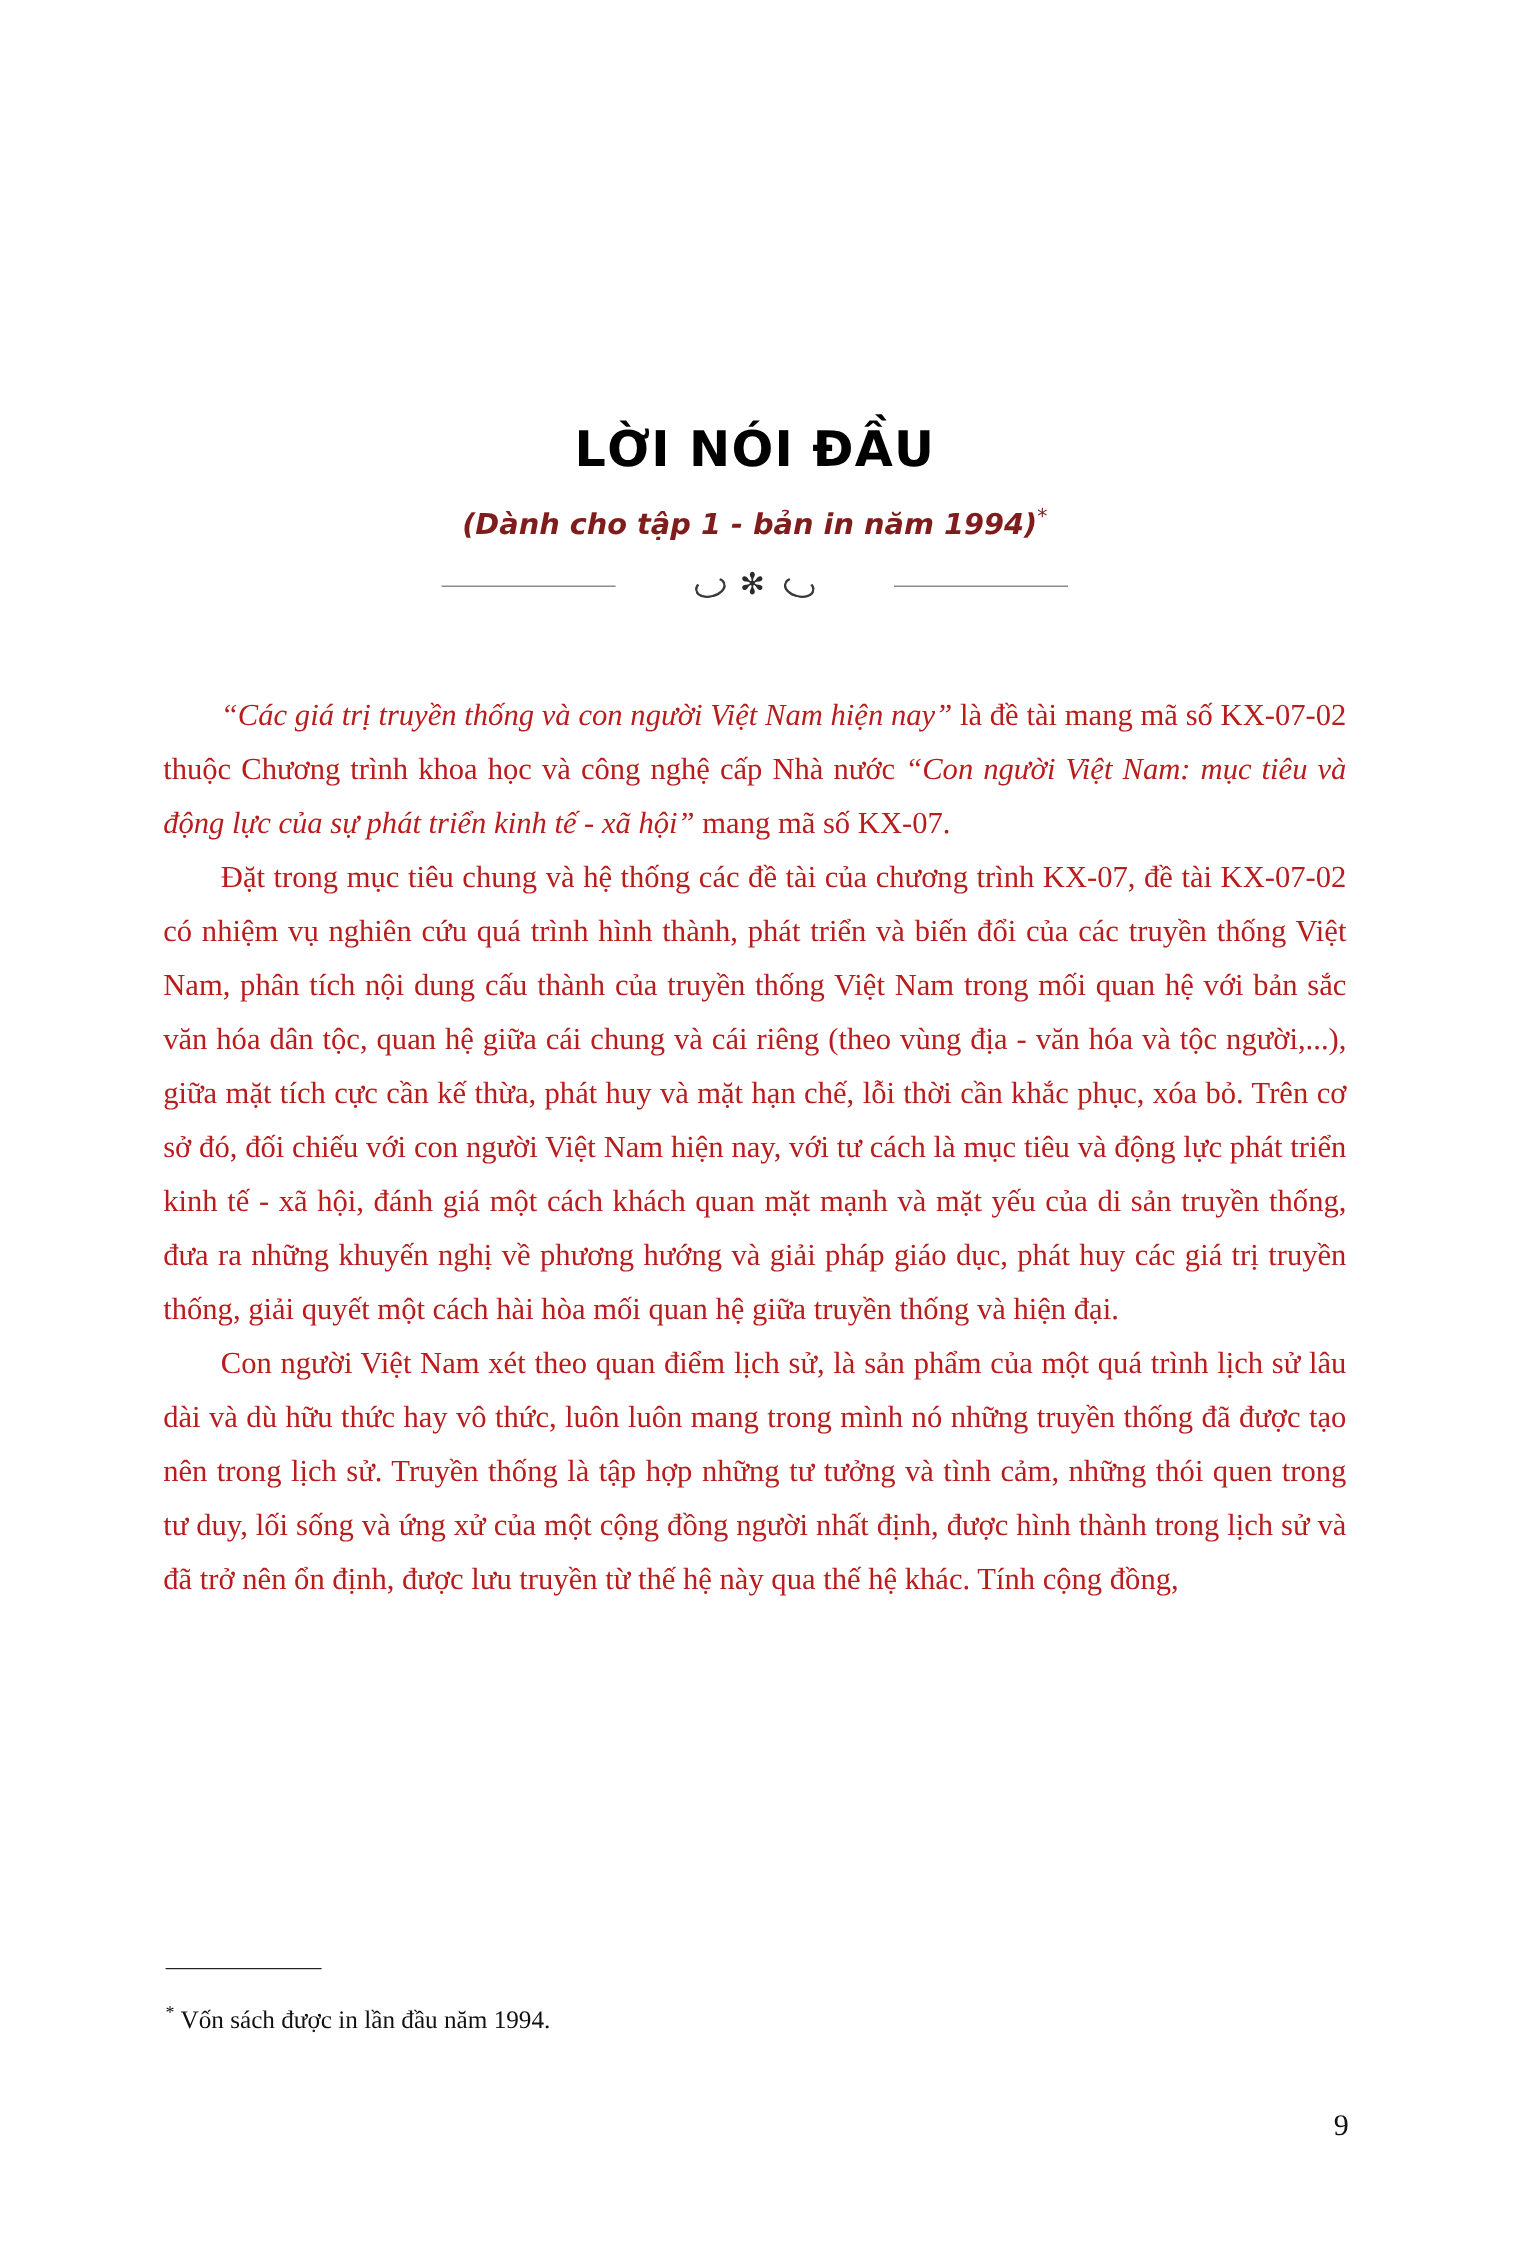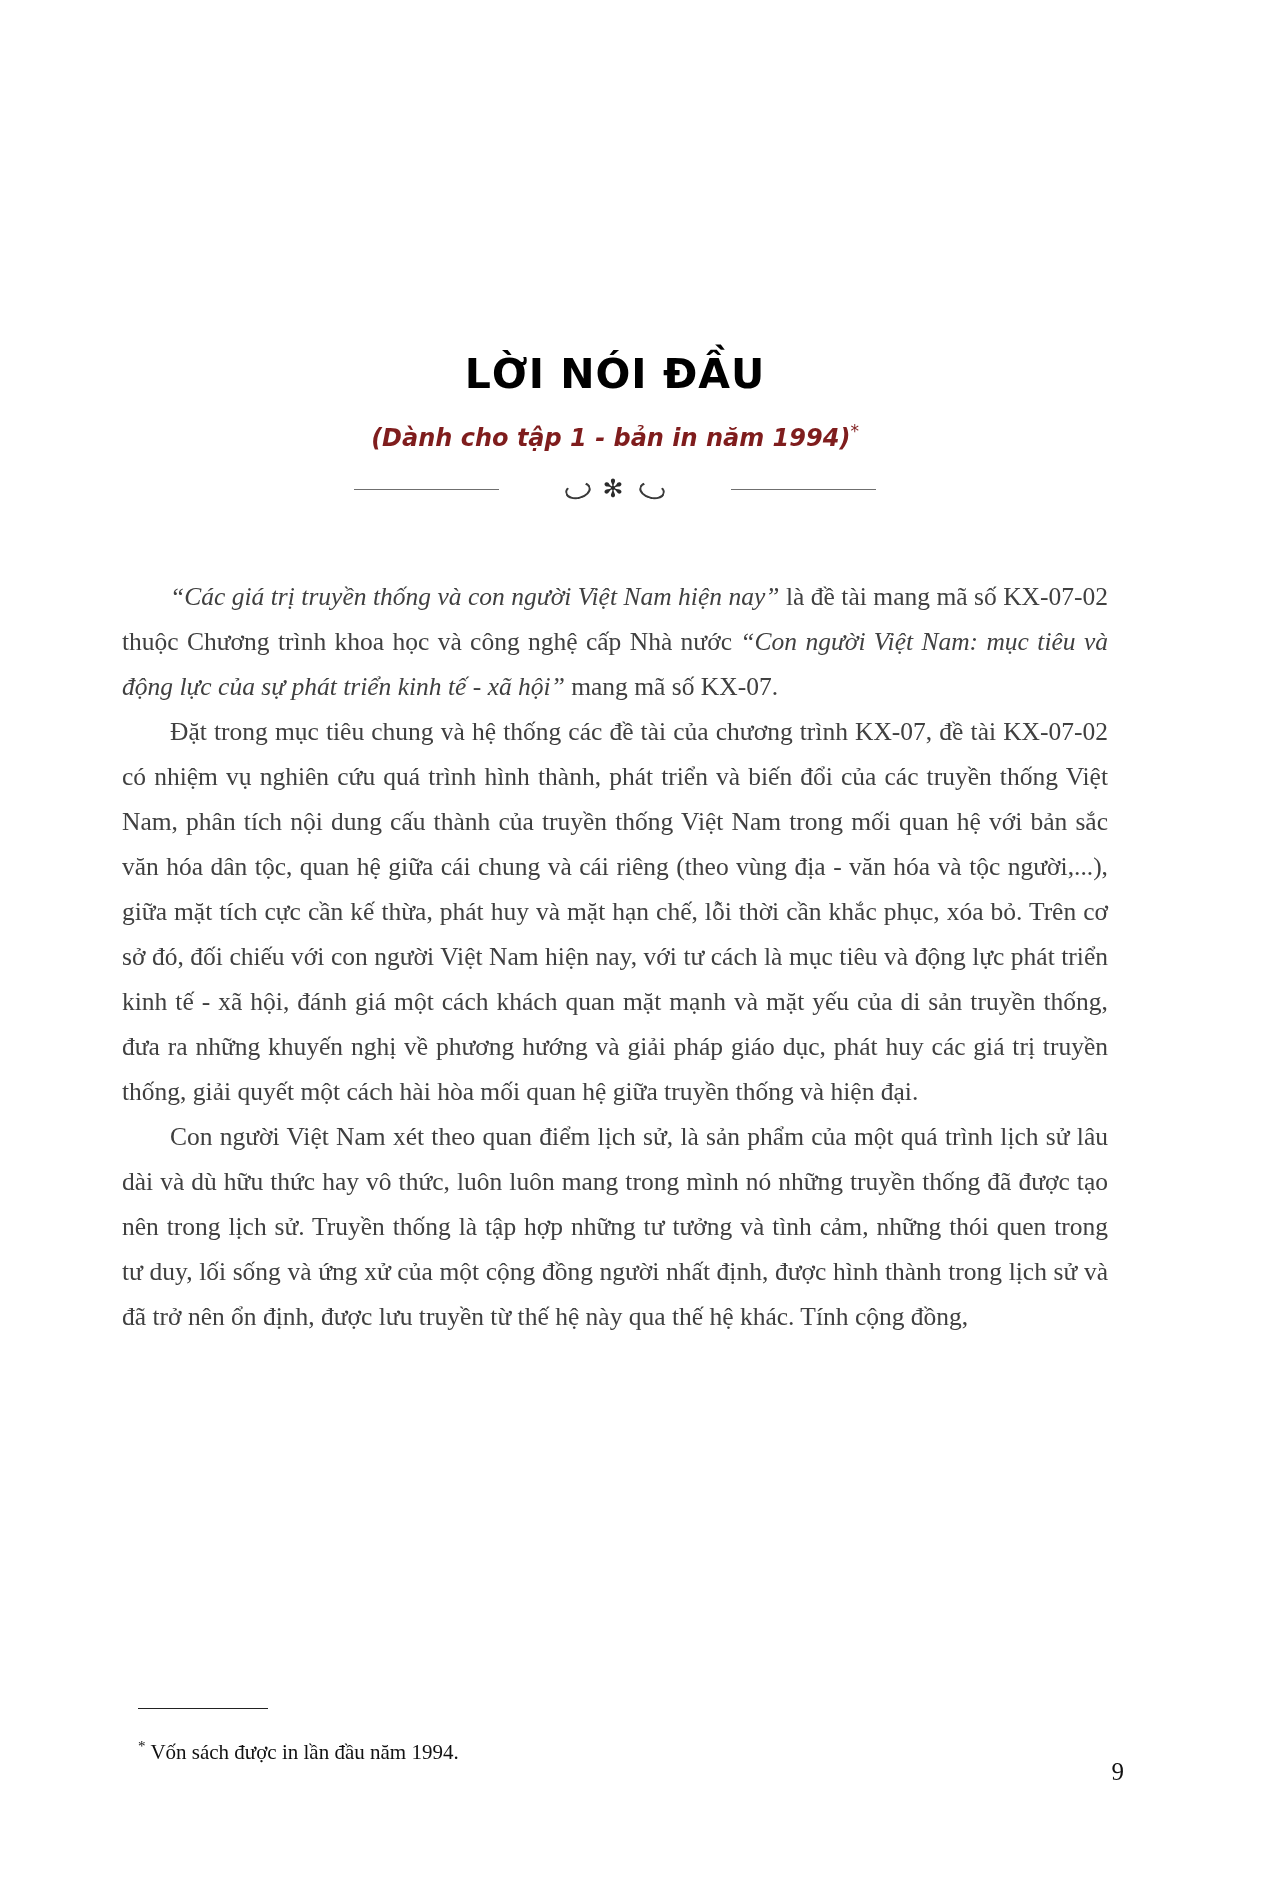--- a/index.html
+++ b/index.html
@@ -18,21 +18,21 @@
   .page {
     position: absolute;
     left: 0;
     top: 0;
     width: 1262px;
     height: 1889px;
     background: #ffffff;
   }
   .content {
     position: absolute;
-    left: 122px;
+    left: 136px;
     top: 0;
     width: 986px;
     height: 1889px;
   }
   .title {
     margin: 0;
     padding-top: 352px;
     text-align: center;
     font-family: "DejaVu Sans", sans-serif;
     font-weight: bold;
@@ -97,29 +97,29 @@
   .body-text {
     padding-top: 64px;
   }
   p.para {
     margin: 0;
     font-size: 25.5px;
     line-height: 45px;
     text-align: justify;
     text-justify: inter-word;
     text-indent: 48px;
-    color: #404040;
+    color: #b91c1c;
     hyphens: none;
   }
   p.para .it { font-style: italic; }
 
   .footnote-wrap {
     position: absolute;
     left: 138px;
-    top: 1708px;
+    top: 1640px;
     width: 986px;
   }
   .footnote-rule {
     width: 130px;
     height: 1px;
     background: #222222;
     margin-bottom: 22px;
   }
   .footnote {
     margin: 0;

